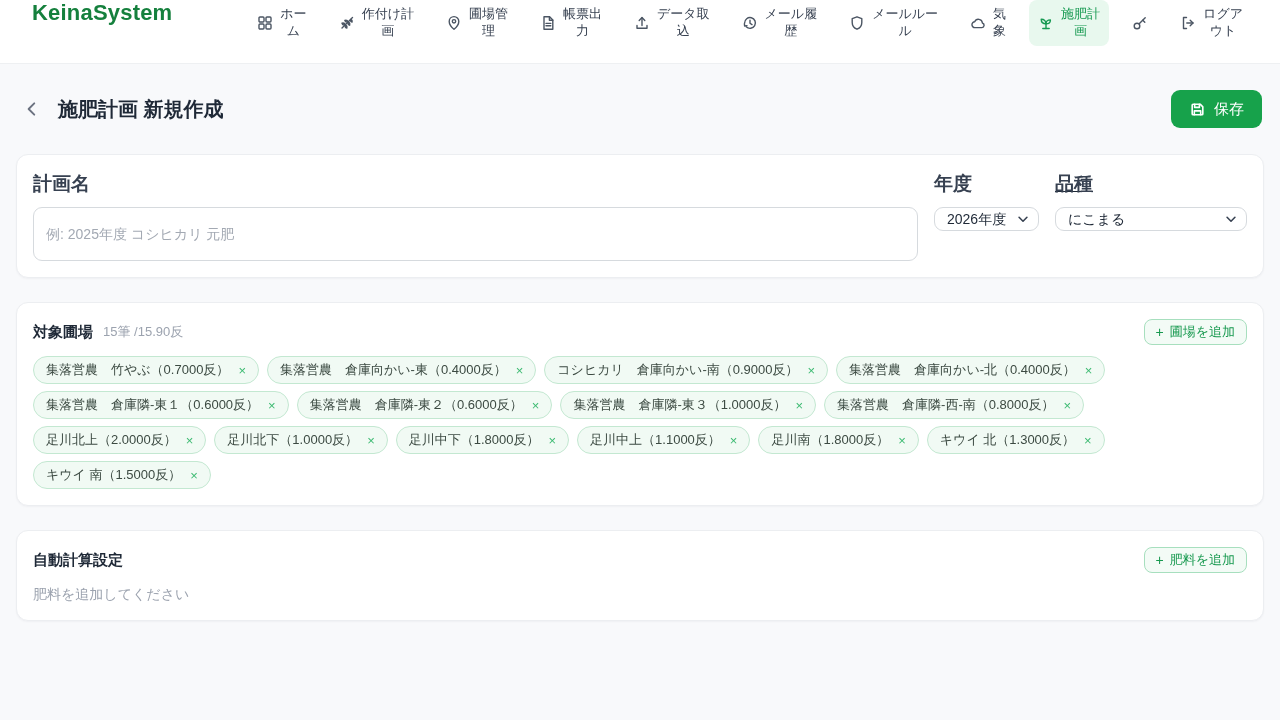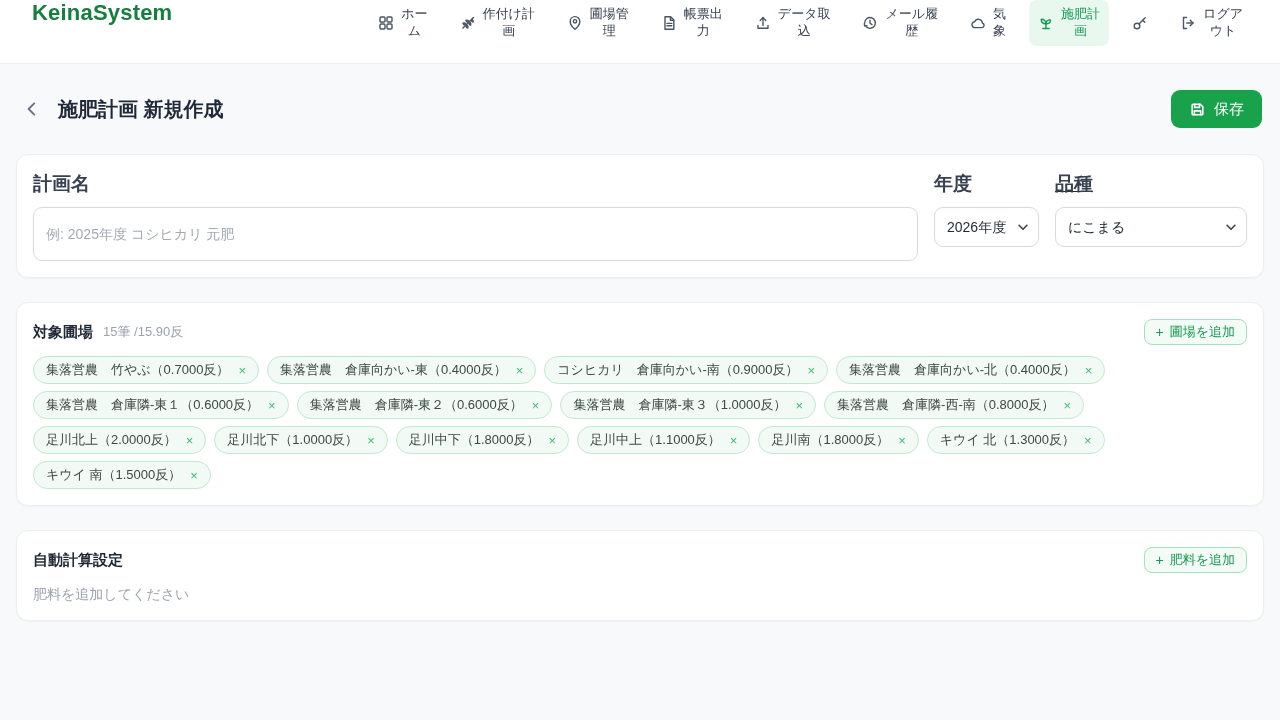--- a/index.html
+++ b/index.html
@@ -105,21 +105,21 @@
     color: #1f2937;
     outline: none;
     width: 100%;
     background: #fff;
   }
   .text-input::placeholder { color: #a3a9b3; }
   .select-wrap { position: relative; }
   .select-wrap select {
     -webkit-appearance: none;
     appearance: none;
-    height: 40px;
+    height: 24px;
     border: 1px solid #d6dade;
     border-radius: 9px;
     background: #fff;
     font-size: 14px;
     font-family: inherit;
     color: #1f2937;
     padding: 0 28px 0 12px;
     width: 100%;
     outline: none;
   }
@@ -236,20 +236,29 @@
             <path d="M2.4 8.6 L2.6 11 L5 10.6"></path>
             <path d="M8 5.2 V8.2 L10 9.6"></path>
           </svg>
         </span>
         <span class="nav-label">メール履
 歴</span>
       </div>
       <div class="nav-item">
         <span class="nav-icon">
           <svg width="16" height="16" viewBox="0 0 16 16" fill="none" stroke="currentColor" stroke-width="1.4" stroke-linecap="round" stroke-linejoin="round">
+            <path d="M8 1.8 L12.8 3.6 V7.4 C12.8 10.8 10.8 13 8 14.2 C5.2 13 3.2 10.8 3.2 7.4 V3.6 Z"></path>
+          </svg>
+        </span>
+        <span class="nav-label">メールルー
+ル</span>
+      </div>
+      <div class="nav-item">
+        <span class="nav-icon">
+          <svg width="16" height="16" viewBox="0 0 16 16" fill="none" stroke="currentColor" stroke-width="1.4" stroke-linecap="round" stroke-linejoin="round">
             <path d="M5 12.6 A2.9 2.9 0 0 1 4.7 6.8 A4 4 0 0 1 12.4 8 A2.35 2.35 0 0 1 11.9 12.6 Z"></path>
           </svg>
         </span>
         <span class="nav-label">気
 象</span>
       </div>
       <div class="nav-item active">
         <span class="nav-icon">
           <svg width="16" height="16" viewBox="0 0 16 16" fill="none" stroke="currentColor" stroke-width="1.4" stroke-linecap="round" stroke-linejoin="round">
             <path d="M8 13.5 V8.8"></path>

